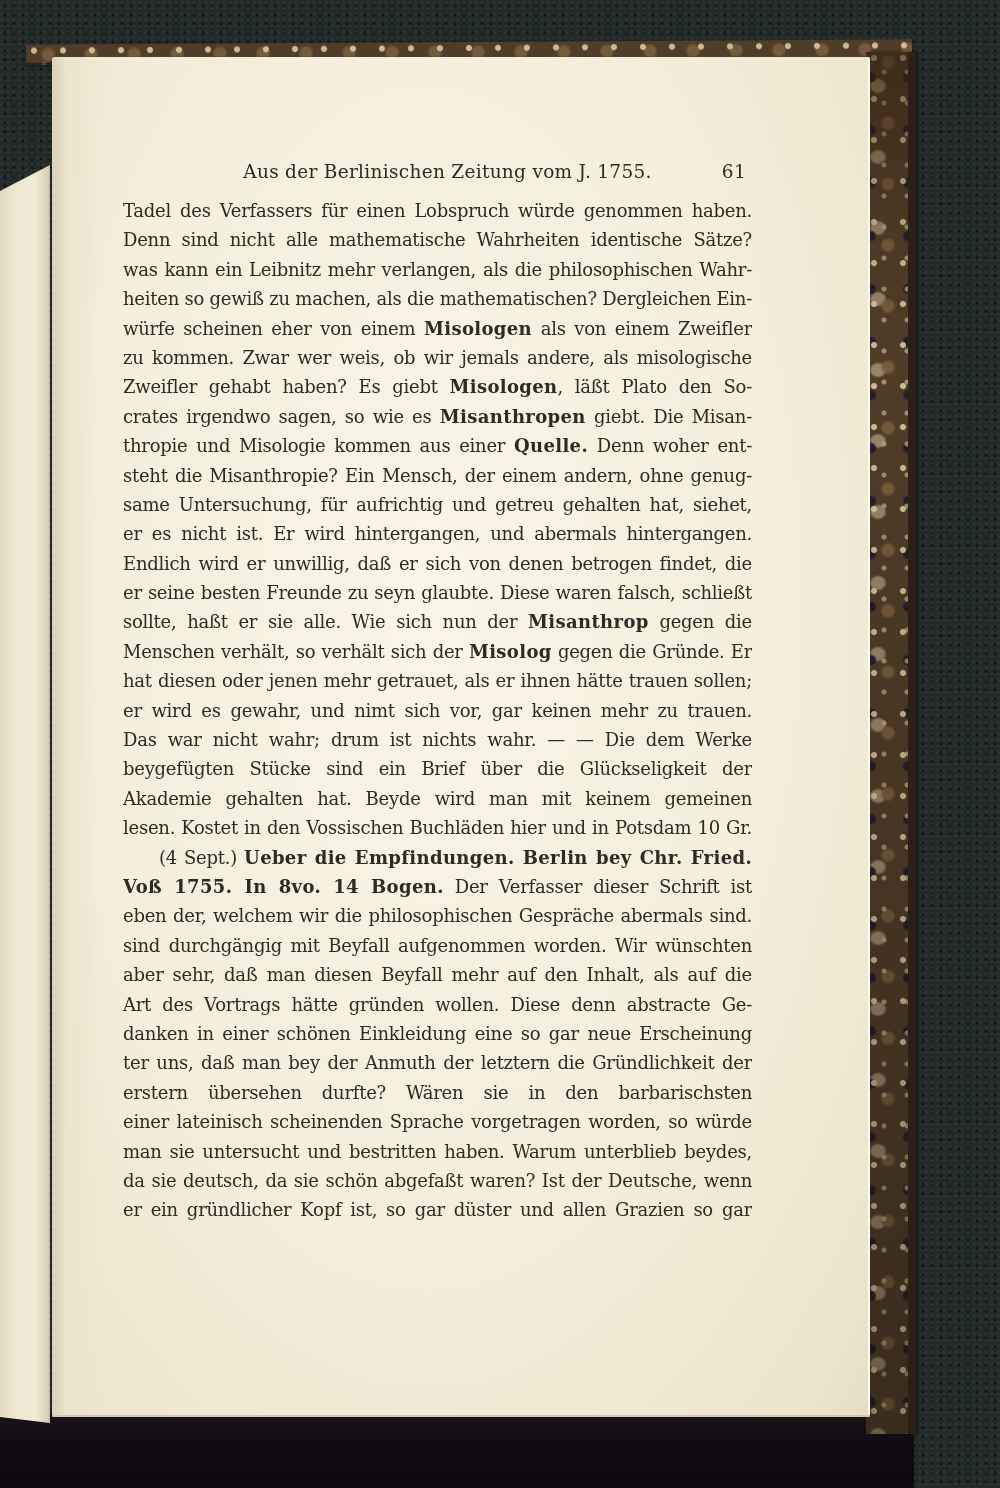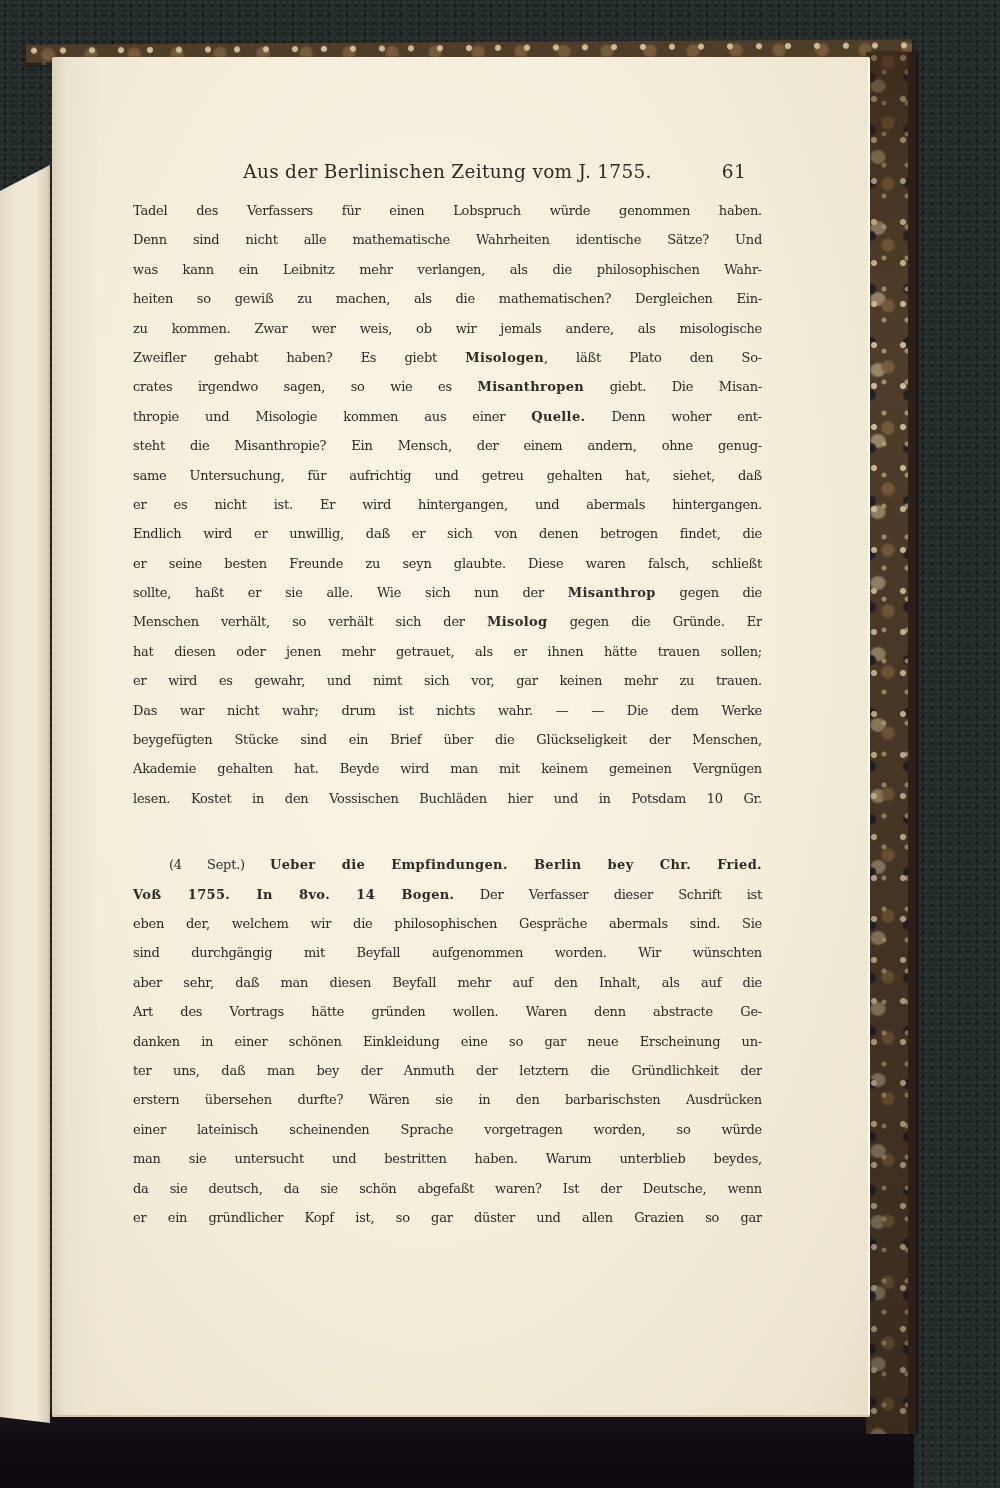--- a/index.html
+++ b/index.html
@@ -66,28 +66,28 @@
   }
   
   .header{
     position:absolute;left:133px;top:152px;width:629px;height:28px;z-index:4;
     color:#2e2a24;font-size:18.5px;letter-spacing:0.3px;margin-top:9px;
   }
   .header .title{display:block;text-align:center;}
   .header .pageno{position:absolute;right:16px;top:0;}
   
   .text-block{
-    position:absolute;left:133px;top:196px;width:629px;z-index:4;
-    color:#2e2a24;font-size:13px;letter-spacing:-0.25px;
+    position:absolute;left:123px;top:196px;width:629px;z-index:4;
+    color:#2e2a24;font-size:18px;letter-spacing:-0.25px;
   }
   .line{
     height:29.4px;line-height:29.4px;overflow:hidden;
     text-align:justify;text-align-last:justify;white-space:normal;
   }
-  .line.indent{padding-left:36px;margin-top:37px;}
+  .line.indent{padding-left:36px;}
   .em{font-weight:700;letter-spacing:0.35px;}
 </style>
 </head>
 <body>
 
 <div id="stage">
   <div class="backdrop"></div>
   <div class="bottom-shadow"></div>
   <div class="top-edge marble"></div>
   <div class="fore-edge marble"></div>
@@ -97,20 +97,21 @@
   <div class="header">
     <span class="title">Aus der Berlinischen Zeitung vom J. 1755.</span>
     <span class="pageno">61</span>
   </div>
 
   <div class="text-block">
       <div class="line"><span>Tadel des Verfassers für einen Lobspruch würde genommen haben.</span></div>
       <div class="line"><span>Denn sind nicht alle mathematische Wahrheiten identische Sätze? Und</span></div>
       <div class="line"><span>was kann ein Leibnitz mehr verlangen, als die philosophischen Wahr-</span></div>
       <div class="line"><span>heiten so gewiß zu machen, als die mathematischen? Dergleichen Ein-</span></div>
+      <div class="line"><span>würfe scheinen eher von einem </span><span class="em">Misologen</span><span> als von einem Zweifler</span></div>
       <div class="line"><span>zu kommen. Zwar wer weis, ob wir jemals andere, als misologische</span></div>
       <div class="line"><span>Zweifler gehabt haben? Es giebt </span><span class="em">Misologen</span><span>, läßt Plato den So-</span></div>
       <div class="line"><span>crates irgendwo sagen, so wie es </span><span class="em">Misanthropen</span><span> giebt. Die Misan-</span></div>
       <div class="line"><span>thropie und Misologie kommen aus einer </span><span class="em">Quelle.</span><span> Denn woher ent-</span></div>
       <div class="line"><span>steht die Misanthropie? Ein Mensch, der einem andern, ohne genug-</span></div>
       <div class="line"><span>same Untersuchung, für aufrichtig und getreu gehalten hat, siehet, daß</span></div>
       <div class="line"><span>er es nicht ist. Er wird hintergangen, und abermals hintergangen.</span></div>
       <div class="line"><span>Endlich wird er unwillig, daß er sich von denen betrogen findet, die</span></div>
       <div class="line"><span>er seine besten Freunde zu seyn glaubte. Diese waren falsch, schließt</span></div>
       <div class="line"><span>sollte, haßt er sie alle. Wie sich nun der </span><span class="em">Misanthrop</span><span> gegen die</span></div>
@@ -119,21 +120,21 @@
       <div class="line"><span>er wird es gewahr, und nimt sich vor, gar keinen mehr zu trauen.</span></div>
       <div class="line"><span>Das war nicht wahr; drum ist nichts wahr. — — Die dem Werke</span></div>
       <div class="line"><span>beygefügten Stücke sind ein Brief über die Glückseligkeit der Menschen,</span></div>
       <div class="line"><span>Akademie gehalten hat. Beyde wird man mit keinem gemeinen Vergnügen</span></div>
       <div class="line"><span>lesen. Kostet in den Vossischen Buchläden hier und in Potsdam 10 Gr.</span></div>
       <div class="line indent"><span>(4 Sept.) </span><span class="em">Ueber die Empfindungen. Berlin bey Chr. Fried.</span></div>
       <div class="line"><span class="em">Voß 1755. In 8vo. 14 Bogen.</span><span> Der Verfasser dieser Schrift ist</span></div>
       <div class="line"><span>eben der, welchem wir die philosophischen Gespräche abermals sind. Sie</span></div>
       <div class="line"><span>sind durchgängig mit Beyfall aufgenommen worden. Wir wünschten</span></div>
       <div class="line"><span>aber sehr, daß man diesen Beyfall mehr auf den Inhalt, als auf die</span></div>
-      <div class="line"><span>Art des Vortrags hätte gründen wollen. Waren denn abstracte Ge-</span></div>
+      <div class="line"><span>Art des Vortrags hätte gründen wollen. Diese denn abstracte Ge-</span></div>
       <div class="line"><span>danken in einer schönen Einkleidung eine so gar neue Erscheinung un-</span></div>
       <div class="line"><span>ter uns, daß man bey der Anmuth der letztern die Gründlichkeit der</span></div>
       <div class="line"><span>erstern übersehen durfte? Wären sie in den barbarischsten Ausdrücken</span></div>
       <div class="line"><span>einer lateinisch scheinenden Sprache vorgetragen worden, so würde</span></div>
       <div class="line"><span>man sie untersucht und bestritten haben. Warum unterblieb beydes,</span></div>
       <div class="line"><span>da sie deutsch, da sie schön abgefaßt waren? Ist der Deutsche, wenn</span></div>
       <div class="line"><span>er ein gründlicher Kopf ist, so gar düster und allen Grazien so gar</span></div>
     </div>
 </div>
 

